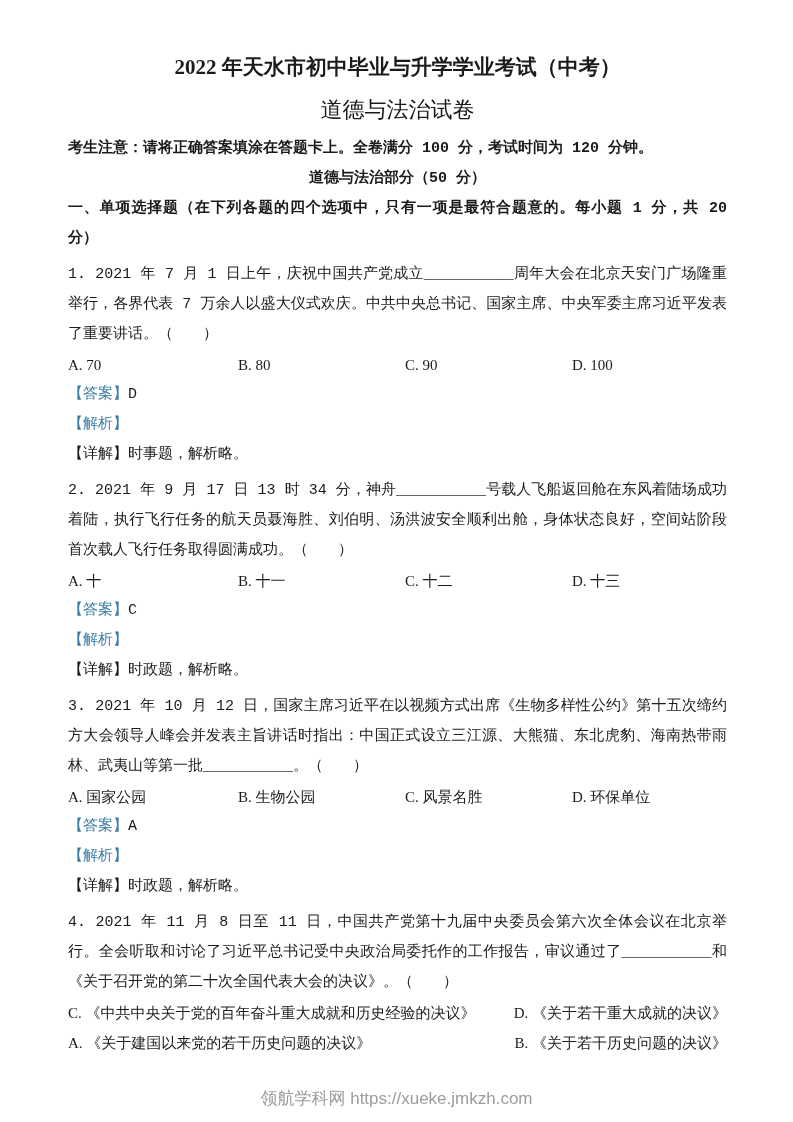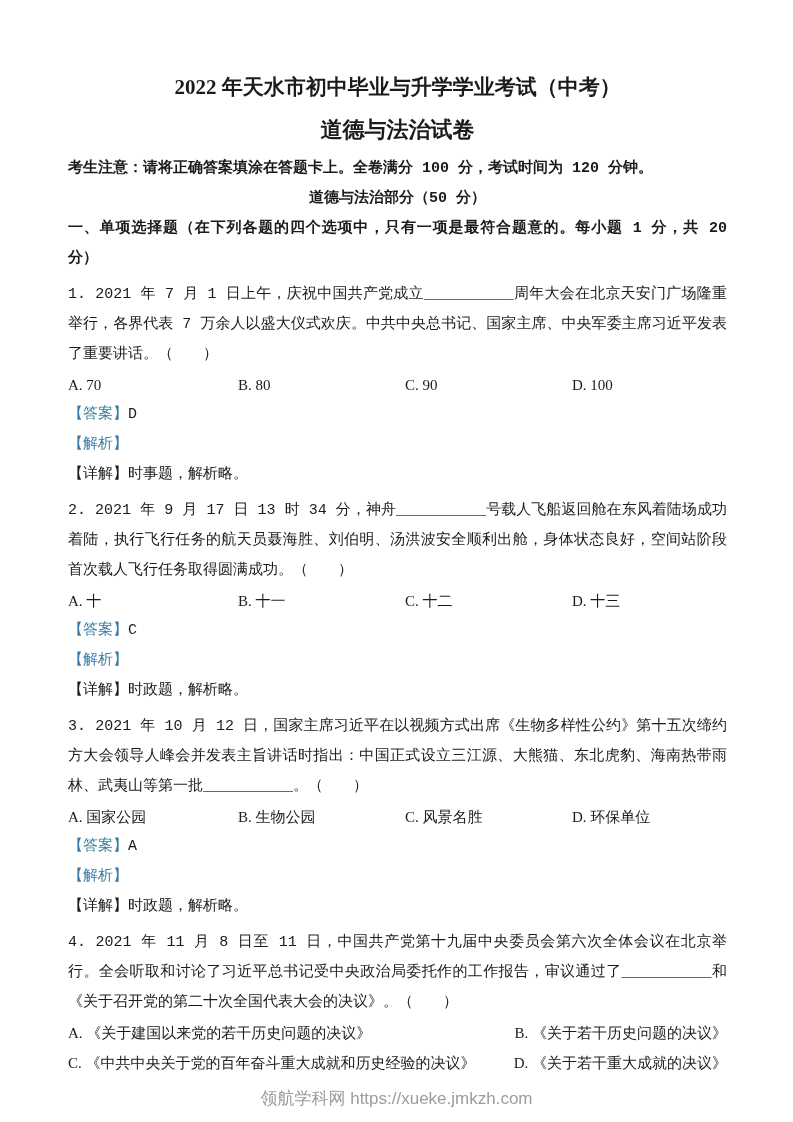--- a/index.html
+++ b/index.html
@@ -11,31 +11,31 @@
   html, body { margin: 0; padding: 0; background: #ffffff; }
   .page {
     width: 793px;
     height: 1122px;
     position: relative;
     overflow: hidden;
     background: #ffffff;
     color: var(--text-color);
     font-family: "Liberation Serif", "DejaVu Serif", serif;
   }
-  .content { padding: 72px 66px 0 68px; }
+  .content { padding: 52px 66px 0 68px; }
   .title {
     font-size: 21px;
     font-weight: bold;
     text-align: center;
     margin: 0 0 12px 0;
     line-height: 1.45;
   }
   .subtitle {
     font-size: 22px;
-    font-weight: bold;
+    font-weight: normal;
     text-align: center;
     margin: 0 0 8px 0;
     line-height: 1.45;
   }
   p { margin: 0; font-size: 15px; line-height: 2.0; font-family: Liberation Mono, monospace; }
   .bold { font-weight: bold; }
   .center { text-align: center; }
   .justify { text-align: justify; }
   .question { margin-top: 6px; }
   .options { display: flex; font-size: 15px; line-height: 2.0; justify-content: space-between; }
@@ -102,26 +102,26 @@
         <span class="opt-3">C. 风景名胜</span>
         <span class="opt-4">D. 环保单位</span>
       </div>
       <p><span class="blue">【答案】</span><span class="answer-letter">A</span></p>
       <p class="blue">【解析】</p>
       <p><span>【详解】</span><span>时政题，解析略。</span></p>
     </section>
 
     <section class="question">
       <p class="justify">4. 2021 年 11 月 8 日至 11 日，中国共产党第十九届中央委员会第六次全体会议在北京举行。全会听取和讨论了习近平总书记受中央政治局委托作的工作报告，审议通过了__________和《关于召开党的第二十次全国代表大会的决议》。（　　）</p>
+      <div class="options options-cd">
+        <span class="opt-1">C. 《中共中央关于党的百年奋斗重大成就和历史经验的决议》</span>
+        <span class="opt-2">D. 《关于若干重大成就的决议》</span>
+      </div>
       <div class="options options-ab">
         <span class="opt-1">A. 《关于建国以来党的若干历史问题的决议》</span>
         <span class="opt-2">B. 《关于若干历史问题的决议》</span>
-      </div>
-      <div class="options options-cd">
-        <span class="opt-1">C. 《中共中央关于党的百年奋斗重大成就和历史经验的决议》</span>
-        <span class="opt-2">D. 《关于若干重大成就的决议》</span>
       </div>
     </section>
 
   </div>
 
   <div class="watermark">领航学科网 https://xueke.jmkzh.com</div>
 </div>
 
 </body></html>

